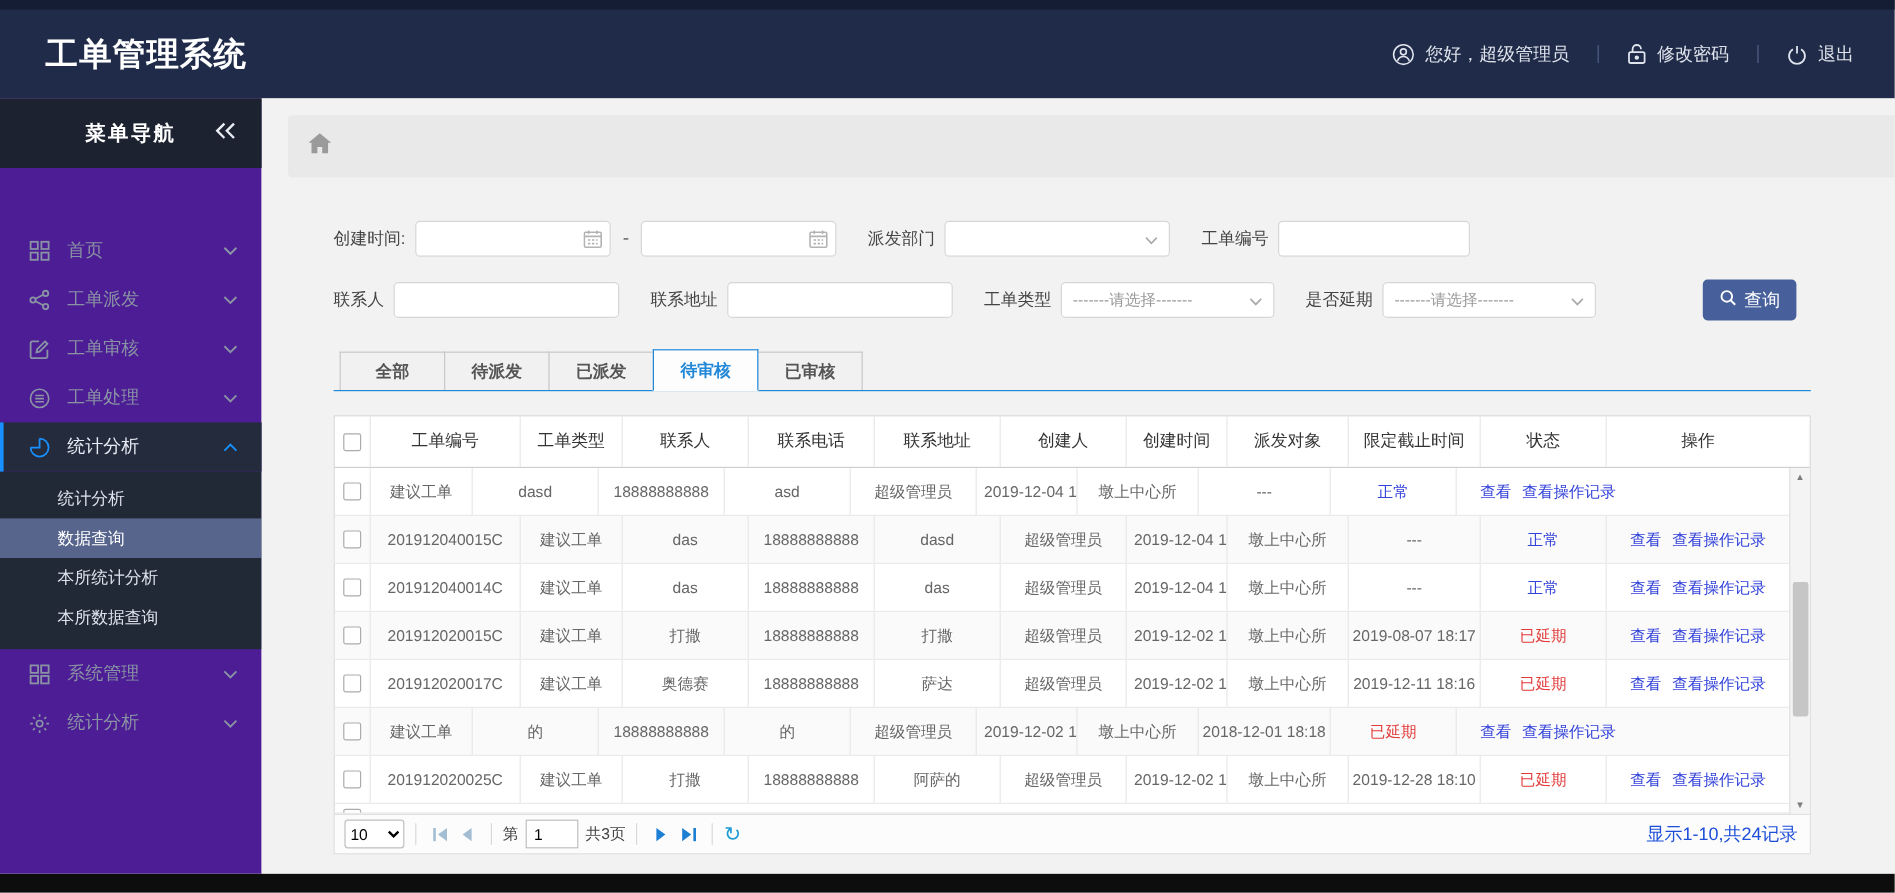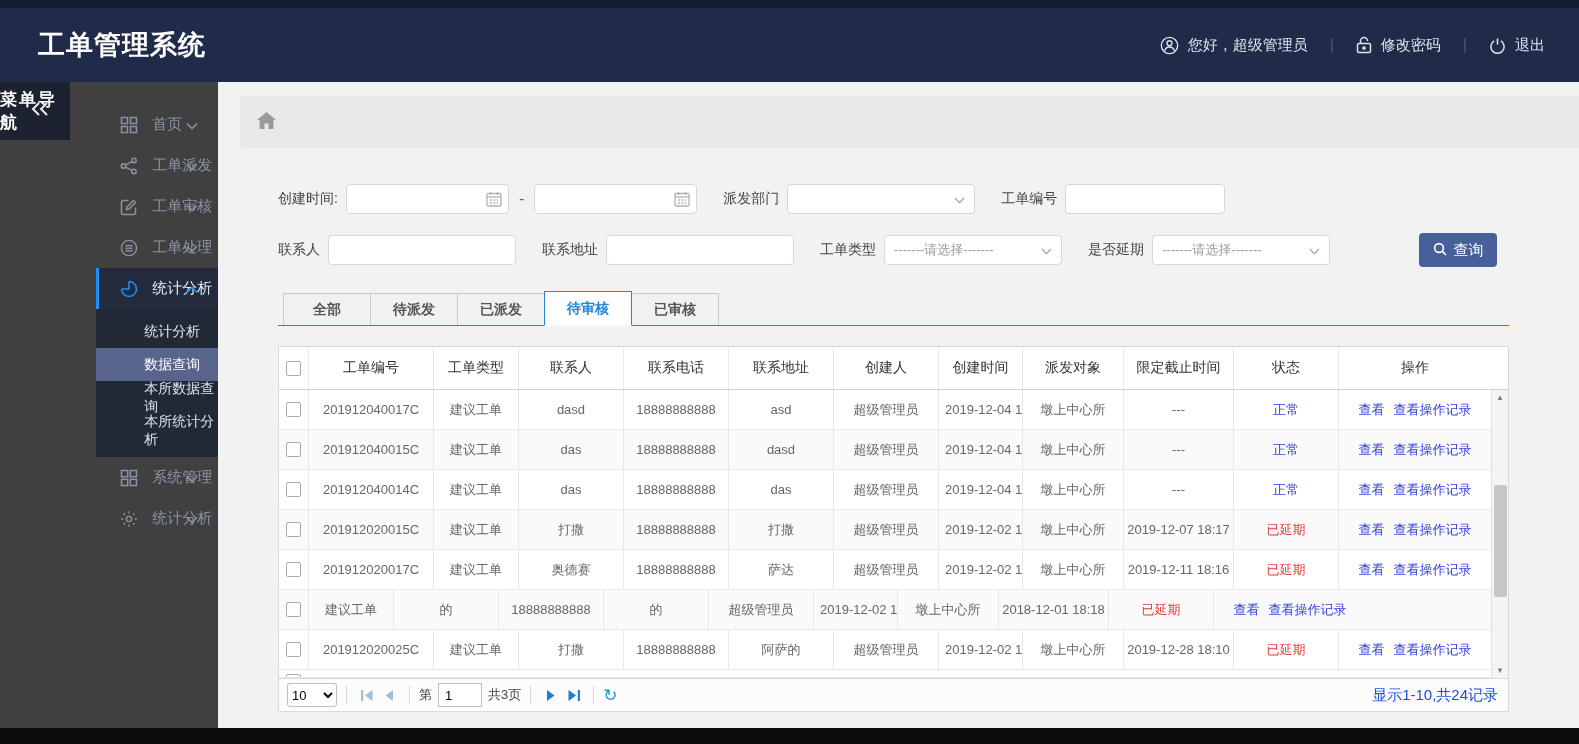--- a/index.html
+++ b/index.html
@@ -8,21 +8,21 @@
   
   .topbar { height:82px; background:#1f2b48; border-top:8px solid #141d33; display:flex; align-items:center; justify-content:space-between; padding:0 34px 0 38px; }
   .app-title { color:#fff; font-size:27px; font-weight:bold; letter-spacing:1px; }
   .topbar-right { display:flex; align-items:center; color:#dfe3ec; font-size:15px; }
   .top-item { display:flex; align-items:center; gap:9px; cursor:pointer; }
   .top-sep { color:#47547a; margin:0 22px; font-size:16px; }
   .top-icon svg { display:block; }
 
   
   .layout { display:flex; height:646px; }
-  .sidebar { width:218px; background:#404040; flex:none; display:flex; flex-direction:row;gap:26px; }
+  .sidebar { width:218px; background:#4c1d95; flex:none; display:flex; flex-direction:column;gap:26px; }
   .sidebar-head { height:58px; background:#1c2230; color:#fff; display:flex; align-items:center; justify-content:center; position:relative; font-size:17px; font-weight:bold; letter-spacing:2px; }
   .collapse-btn { position:absolute; right:20px; top:19px; cursor:pointer; color:#e8ebf2; }
   .menu { padding-top:22px; }
   .menu-item { height:41px; display:flex; align-items:center; padding-left:24px; color:#8a93a4; font-size:15px; cursor:pointer; position:relative; }
   .menu-item .mi-icon { width:19px; margin-right:13px; display:flex; }
   .menu-item .chev { position:absolute; right:20px; }
   .menu-item.active { background:#232b3c; color:#e8ecf4; border-left:3px solid #1890ff; padding-left:21px; }
   .menu-item.active .mi-icon, .menu-item.active .chev { color:#1890ff; }
   .submenu { background:#222936; padding:6px 0 10px; }
   .submenu-item { height:33px; display:flex; align-items:center; padding-left:48px; color:#dfe4ee; font-size:14px; cursor:pointer; }
@@ -211,24 +211,24 @@
             </svg></span>
       </div>
       <div class="submenu">
         <div class="submenu-item">
             <span>统计分析</span>
           </div>
         <div class="submenu-item selected">
             <span>数据查询</span>
           </div>
         <div class="submenu-item">
+            <span>本所统计分析</span>
+          </div>
+        <div class="submenu-item">
             <span>本所数据查询</span>
-          </div>
-        <div class="submenu-item">
-            <span>本所统计分析</span>
           </div>
       </div>
       <div class="menu-item">
         <span class="mi-icon">
             <svg width="18" height="18" viewBox="0 0 18 18" fill="none" stroke="currentColor" stroke-width="1.5">
               <rect x="1.5" y="1.5" width="6.2" height="6.2"></rect>
               <rect x="10.3" y="1.5" width="6.2" height="6.2"></rect>
               <rect x="1.5" y="10.3" width="6.2" height="6.2"></rect>
               <rect x="10.3" y="10.3" width="6.2" height="6.2"></rect>
             </svg>
@@ -360,21 +360,20 @@
             <div class="cell c11">操作</div>
           </div>
         </div>
         <div class="tbody-area">
           <div class="tbody">
 
               <div class="trow">
                 <div class="cell c0">
                   <span class="cb"></span>
                 </div>
-                <div class="cell c1">201912040017C</div>
                 <div class="cell c2">建议工单</div>
                 <div class="cell c3">dasd</div>
                 <div class="cell c4">18888888888</div>
                 <div class="cell c5">asd</div>
                 <div class="cell c6">超级管理员</div>
                 <div class="cell c7" style="justify-content:flex-start; padding-left:6px;">2019-12-04 15</div>
                 <div class="cell c8">墩上中心所</div>
                 <div class="cell c9">---</div>
                 <div class="cell c10">
                   <span class="status normal">正常</span>
@@ -434,21 +433,21 @@
                   <span class="cb"></span>
                 </div>
                 <div class="cell c1">201912020015C</div>
                 <div class="cell c2">建议工单</div>
                 <div class="cell c3">打撒</div>
                 <div class="cell c4">18888888888</div>
                 <div class="cell c5">打撒</div>
                 <div class="cell c6">超级管理员</div>
                 <div class="cell c7" style="justify-content:flex-start; padding-left:6px;">2019-12-02 16</div>
                 <div class="cell c8">墩上中心所</div>
-                <div class="cell c9">2019-12-07 18:17</div>
+                <div class="cell c9">2019-08-07 18:17</div>
                 <div class="cell c10">
                   <span class="status delayed">已延期</span>
                 </div>
                 <div class="cell c11">
                   <a class="op-link">查看</a>
                   <a class="op-link">查看操作记录</a>
                 </div>
               </div>
 
               <div class="trow">

